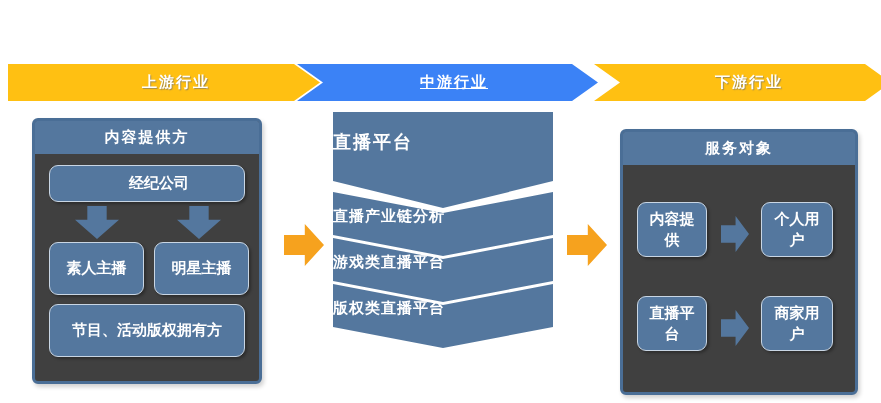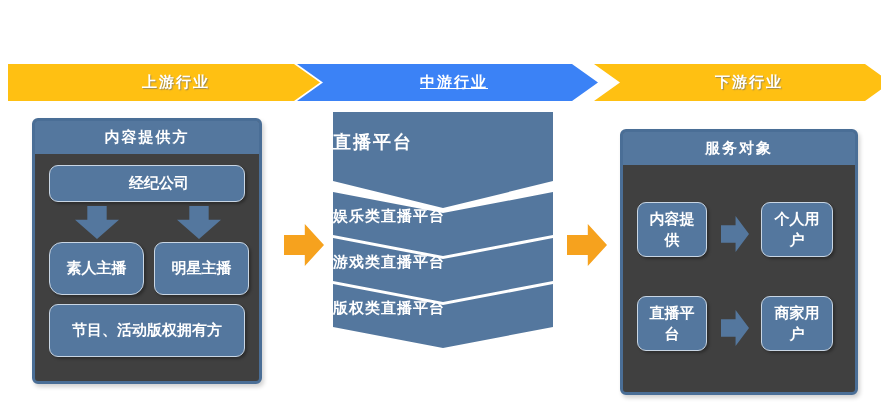--- a/index.html
+++ b/index.html
@@ -138,21 +138,21 @@
   }
   .chevron-item:nth-of-type(2) { top: 80px; }
   .chevron-item:nth-of-type(3) { top: 126px; }
   .chevron-item:nth-of-type(4) { top: 172px; }
   .chevron-item:nth-of-type(5) { top: 218px; }
 
   
   .node-agency  { left: 14px; top: 44px;  width: 196px; height: 37px; padding-left: 24px; }
   .arrow-down-1 { left: 40px;  top: 85px; width: 44px; height: 33px; }
   .arrow-down-2 { left: 142px; top: 85px; width: 44px; height: 33px; }
-  .node-amateur { left: 14px;  top: 121px; width: 95px; height: 53px; border-radius: 13px; }
+  .node-amateur { left: 14px;  top: 121px; width: 95px; height: 53px; }
   .node-star    { left: 119px; top: 121px; width: 95px; height: 53px; }
   .node-rights  { left: 14px;  top: 183px; width: 196px; height: 53px; }
 
   
   .node-from-1  { left: 14px;  top: 70px;  width: 70px; height: 55px; }
   .r-arrow-1    { left: 98px;  top: 84px;  width: 28px; height: 36px; }
   .node-to-1    { left: 138px; top: 70px;  width: 72px; height: 55px; }
   .node-from-2  { left: 14px;  top: 164px; width: 70px; height: 55px; }
   .r-arrow-2    { left: 98px;  top: 178px; width: 28px; height: 36px; }
   .node-to-2    { left: 138px; top: 164px; width: 72px; height: 55px; }
@@ -176,21 +176,21 @@
     <div class="node node-amateur">素人主播</div>
     <div class="node node-rights">节目、活动版权拥有方</div>
     <div class="node node-star">明星主播</div>
   </div>
 
   <div class="arrow-right-orange flow-arrow-1"></div>
   <div class="arrow-right-orange flow-arrow-2"></div>
 
   <div class="chevron-stack">
     <div class="chevron chevron-top">直播平台</div>
-    <div class="chevron chevron-item">娱乐类直播平台</div>
+    <div class="chevron chevron-item">直播产业链分析</div>
     <div class="chevron chevron-item">游戏类直播平台</div>
     <div class="chevron chevron-item">版权类直播平台</div>
   </div>
 
   <div class="panel panel-right">
     <div class="panel-header">服务对象</div>
     <div class="node node-from-1 node-narrow">内容提供</div>
     <div class="arrow-right-blue r-arrow-1"></div>
     <div class="node node-to-1 node-narrow">个人用户</div>
     <div class="node node-from-2 node-narrow">直播平台</div>

